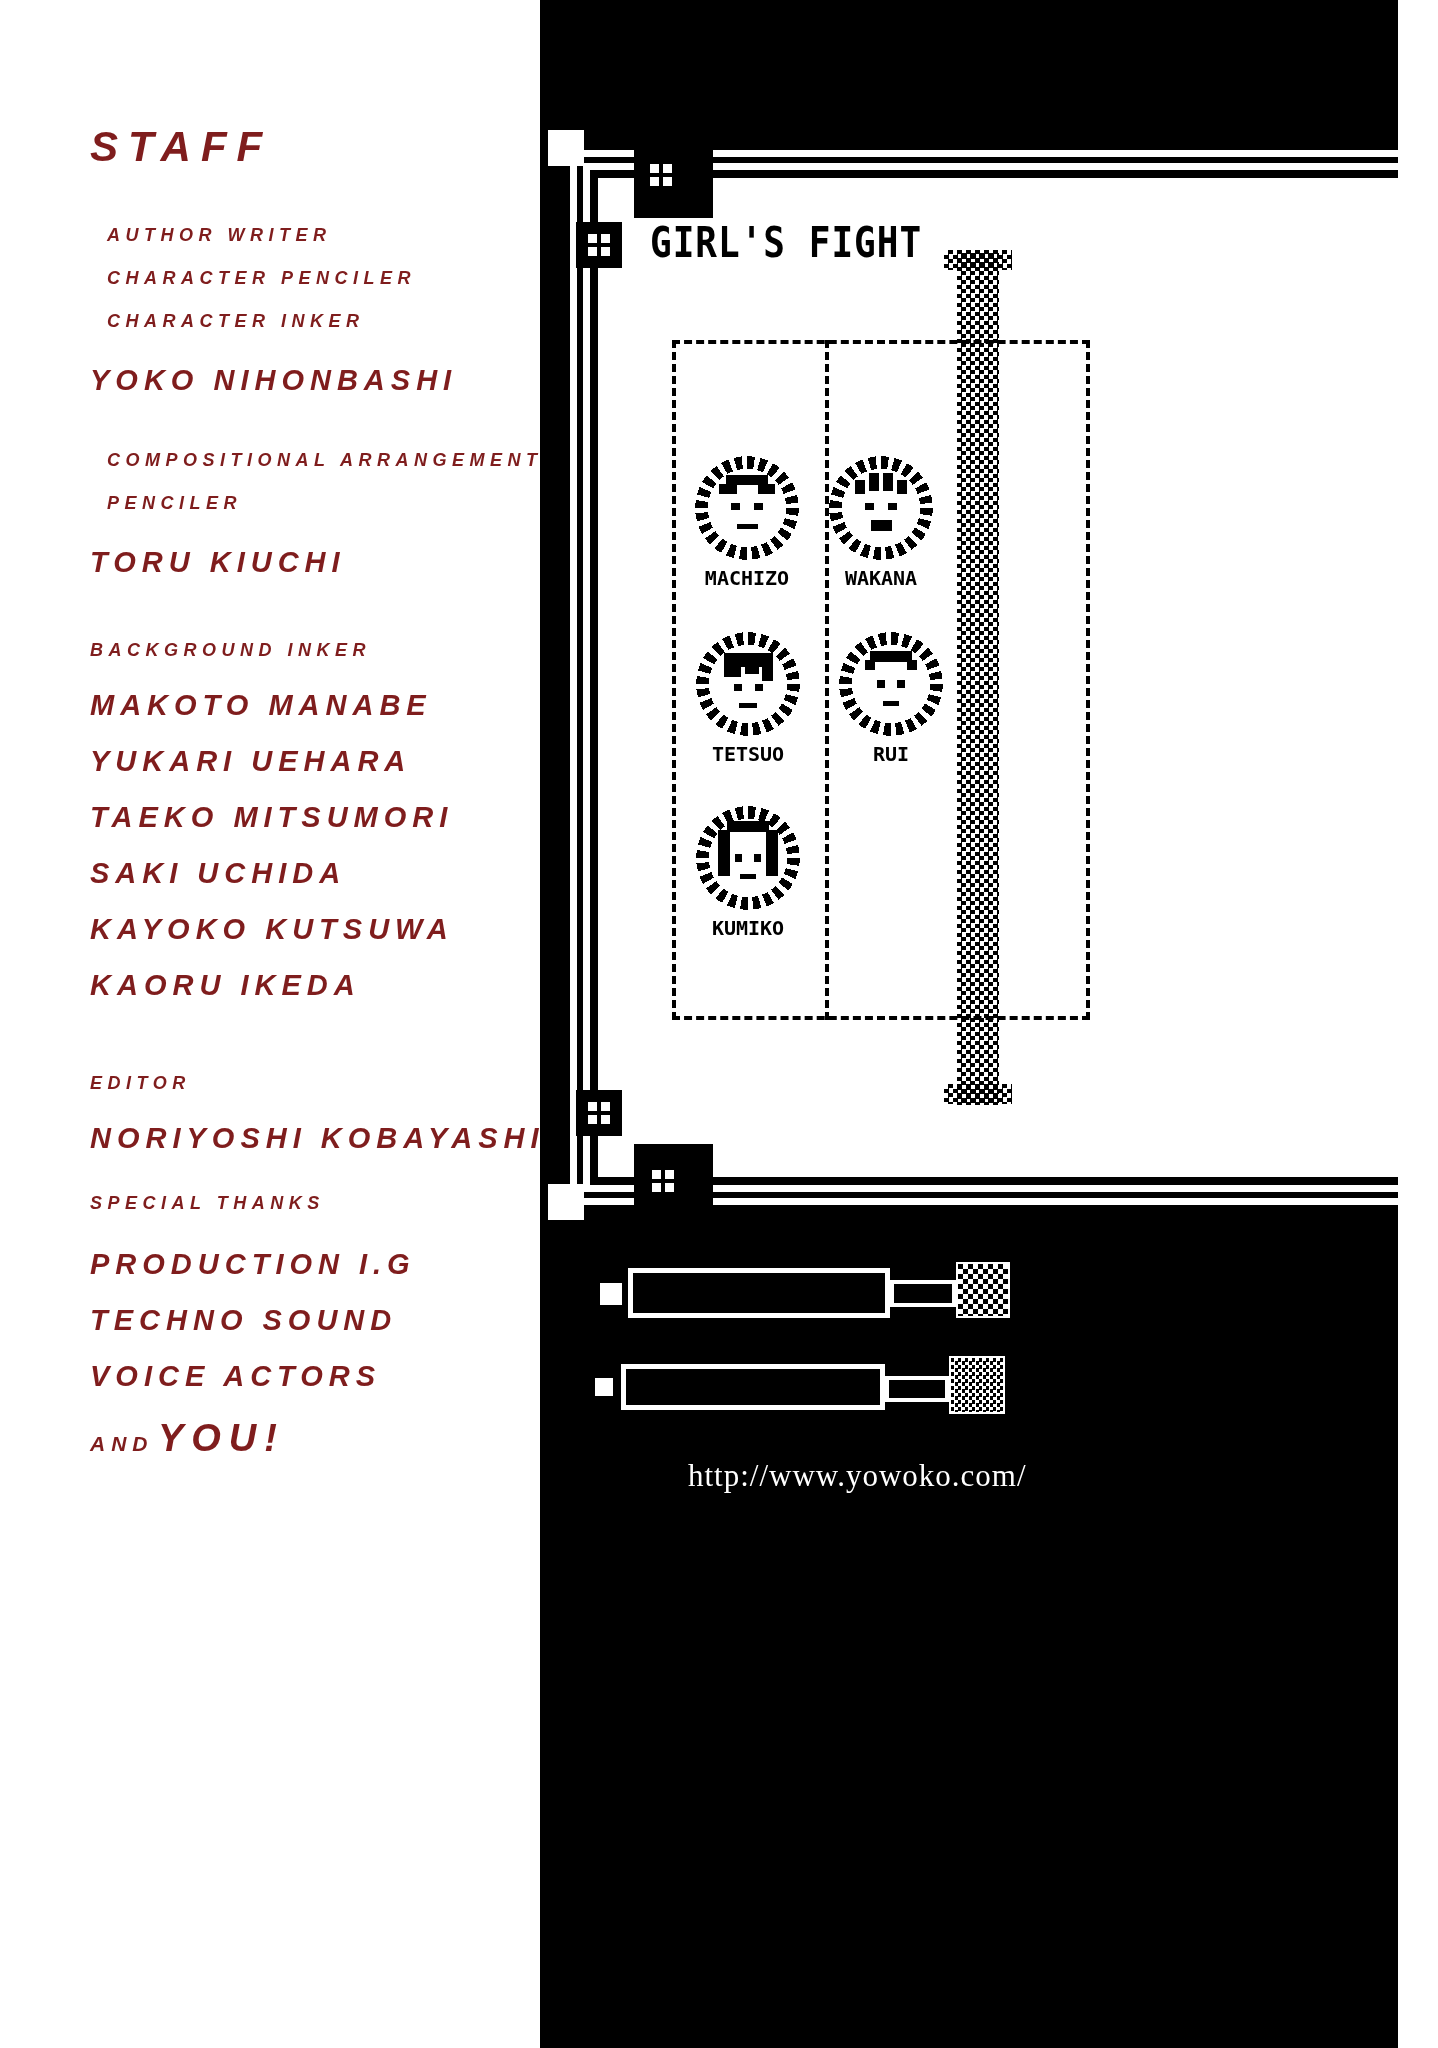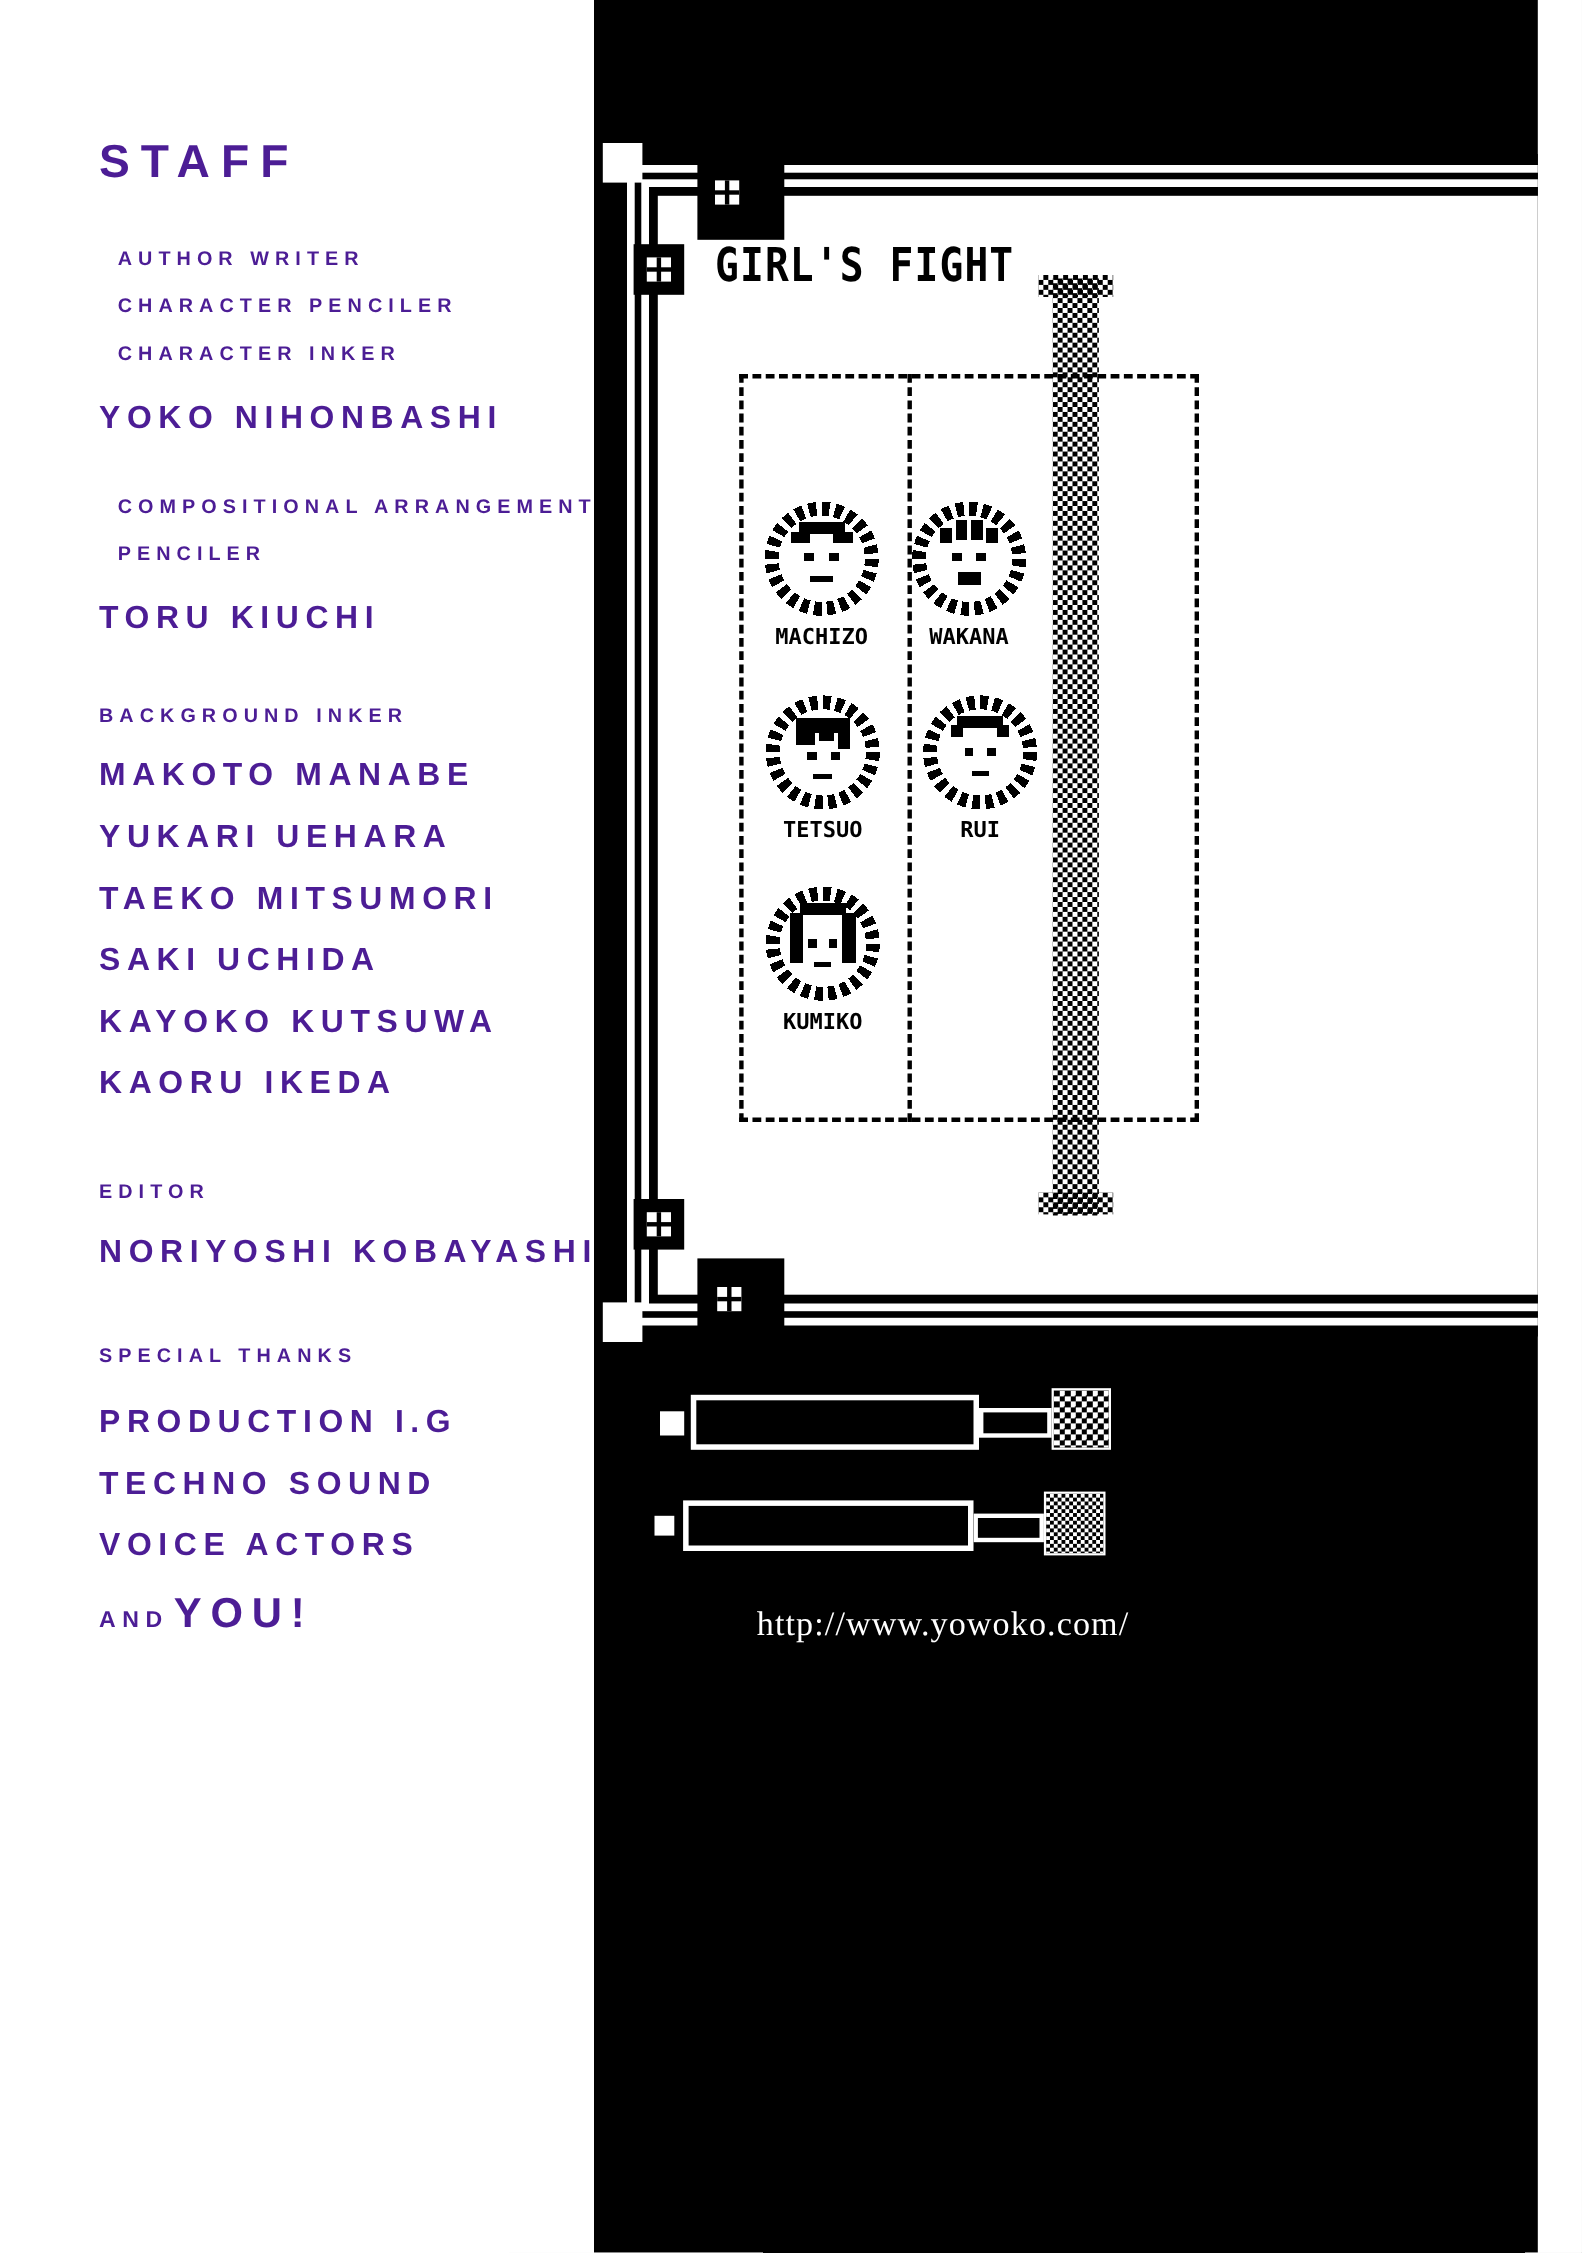--- a/index.html
+++ b/index.html
@@ -2,31 +2,31 @@
 <html><head>
 <meta charset="utf-8">
 <style>
   * { margin:0; padding:0; box-sizing:border-box; }
   html, body { background:#ffffff; }
   .page { position:relative; width:1438px; height:2048px; background:#ffffff; overflow:hidden;
           font-family:"Liberation Sans", sans-serif; }
 
   
   .staff-col { position:absolute; left:0; top:0; width:540px; height:2048px; background:#ffffff;
-               color:#4c1d95; padding:126px 20px 0 90px; }
+               color:#7f1d1d; padding:126px 20px 0 90px;font-style:italic; }
   .s-title { font-size:42px; font-weight:bold; letter-spacing:10px; line-height:42px; margin-bottom:46px; }
   .lbl { font-size:18px; font-weight:bold; letter-spacing:5.5px; line-height:43px; white-space:nowrap; }
   .grp { margin-bottom:22px;margin-left:17px; }
   .grp-tight { margin-bottom:18px; }
   .grp-24 { margin-bottom:24px; }
   .nm { font-size:29px; font-weight:bold; letter-spacing:6px; line-height:30px; margin-bottom:26px; white-space:nowrap; }
   .mb44 { margin-bottom:44px; }
   .mb52 { margin-bottom:52px; }
   .mb62 { margin-bottom:62px; }
-  .mb46 { margin-bottom:58px; }
+  .mb46 { margin-bottom:29px; }
   .closing { margin-top:4px; font-weight:bold; white-space:nowrap; }
   .closing .and { font-size:21px; letter-spacing:6px; }
   .closing .you { font-size:38px; letter-spacing:8px; }
 
   
   .art-col { position:absolute; left:540px; top:0; width:858px; height:2048px; background:#000000; overflow:hidden; }
 
   
   .frame { position:absolute; left:20px; top:140px; width:940px; height:1075px; background:#000; z-index:1; }
   .f1 { position:absolute; inset:10px; border:7px solid #fff; }

